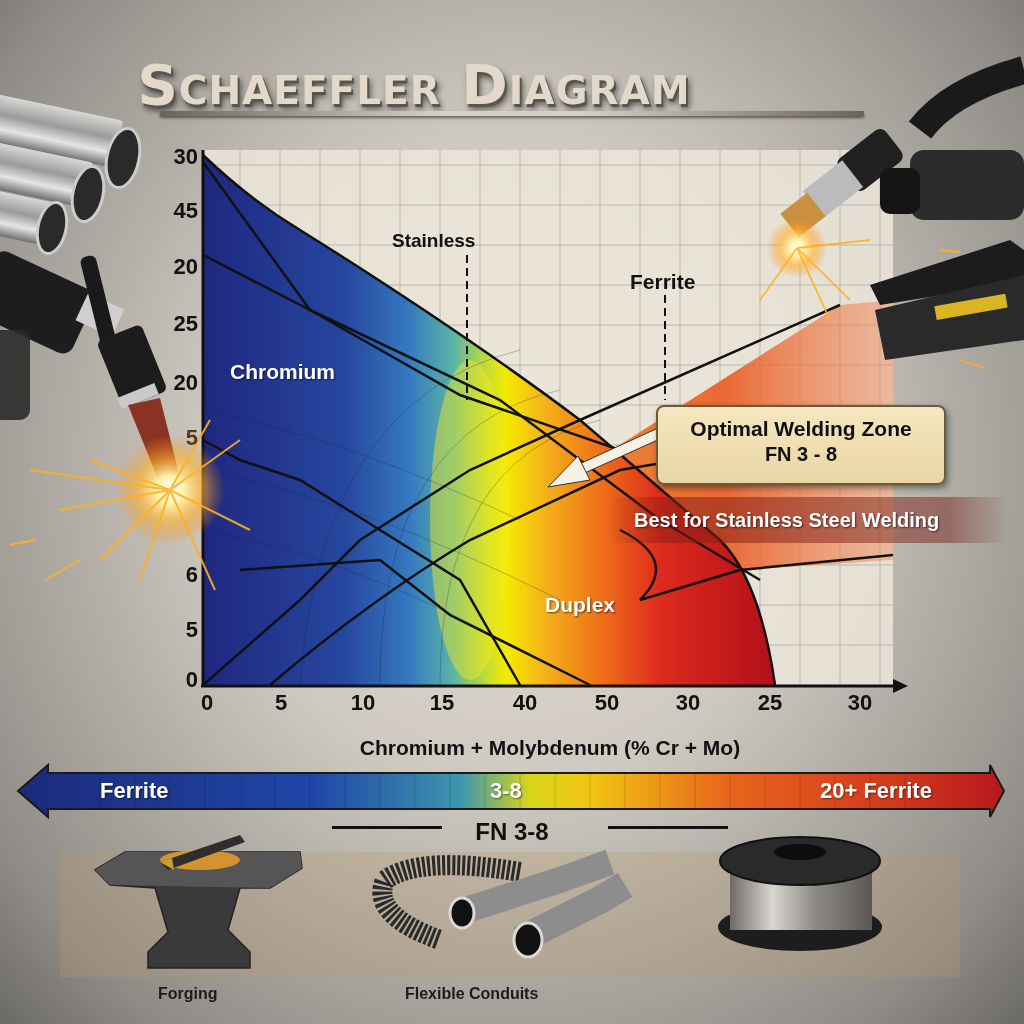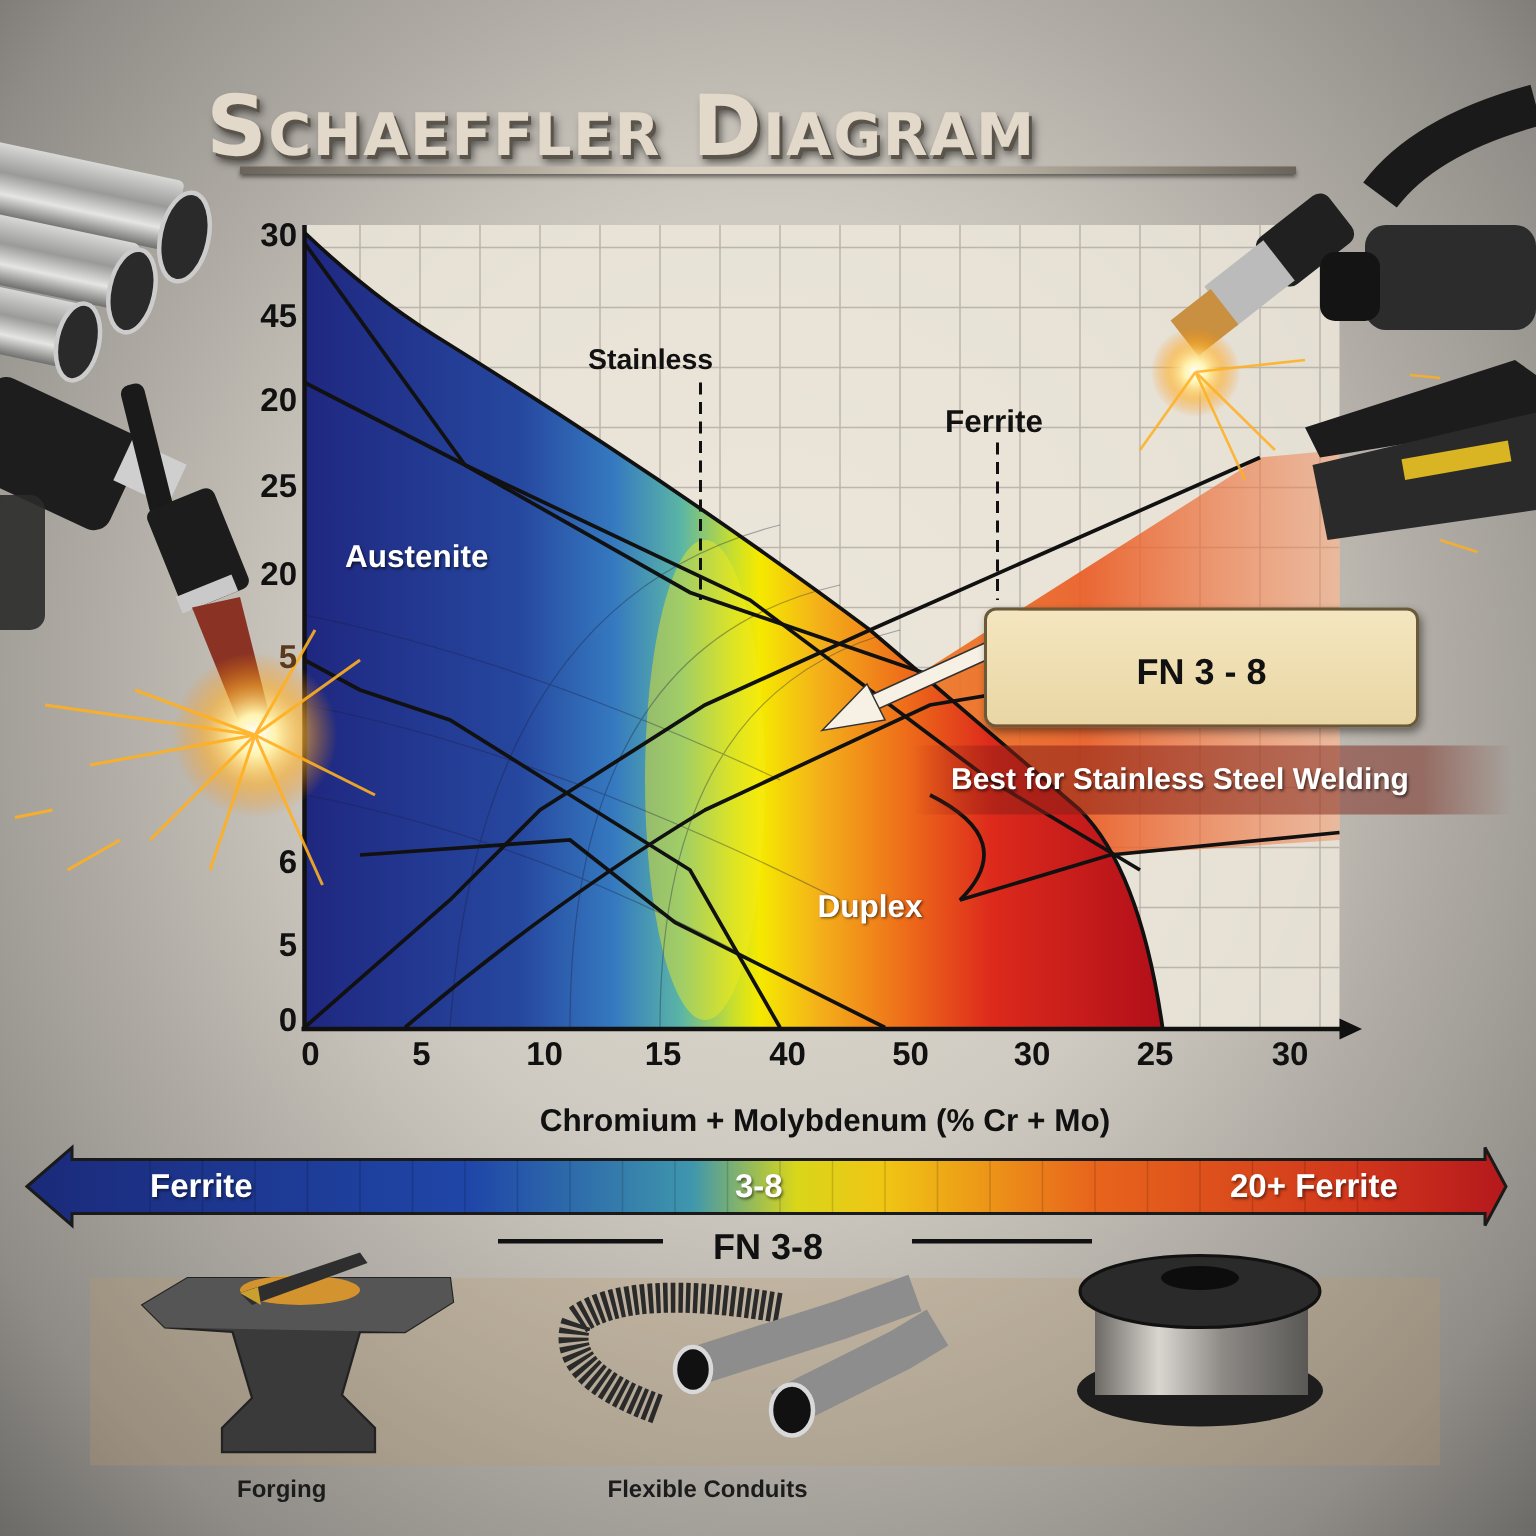--- a/index.html
+++ b/index.html
@@ -37,21 +37,21 @@
   .region-label.light { color: #fff; text-shadow: 1px 1px 2px rgba(0,0,0,0.6); }
   .region-label.dark { color: #111; }
   .callout {
     position: absolute; left: 656px; top: 405px; width: 290px; height: 80px;
     background: linear-gradient(180deg, #f4e6bf, #e9d6a4);
     border: 2px solid #6b5a3a; border-radius: 8px;
     box-shadow: 2px 3px 6px rgba(0,0,0,0.45);
     text-align: center; padding-top: 10px;
   }
   .callout .l1 { font-weight: bold; font-size: 21px; color: #111; }
-  .callout .l2 { font-weight: bold; font-size: 24px; color: #111; margin-top: 18px; }
+  .callout .l2 { font-weight: bold; font-size: 20px; color: #111; margin-top: 2px; }
   .callout-note {
     position: absolute; left: 608px; top: 497px; width: 400px; height: 46px;
     background: linear-gradient(90deg, rgba(150,30,20,0.0), rgba(140,30,20,0.55) 15%, rgba(120,40,30,0.5) 85%, rgba(90,60,50,0.0));
     color: #fff; font-weight: bold; font-size: 20px;
     display: flex; align-items: center; padding-left: 26px;
     text-shadow: 1px 1px 2px rgba(0,0,0,0.6);
   }
   .scale-label { position: absolute; top: 778px; color: #fff; font-weight: bold; font-size: 22px; text-shadow: 1px 1px 2px rgba(0,0,0,0.5); }
   .fn-caption {
     position: absolute; left: 0; width: 1024px; top: 818px; text-align: center;
@@ -325,26 +325,27 @@
 <div class="xtick" style="left:343px">10</div>
 <div class="xtick" style="left:422px">15</div>
 <div class="xtick" style="left:505px">40</div>
 <div class="xtick" style="left:587px">50</div>
 <div class="xtick" style="left:668px">30</div>
 <div class="xtick" style="left:750px">25</div>
 <div class="xtick" style="left:840px">30</div>
 
 <div class="xlabel" style="width:1100px; left:0;">Chromium + Molybdenum (% Cr + Mo)</div>
 
-<div class="region-label light" style="left:230px; top:360px;">Austenite</div>
+<div class="region-label light" style="left:230px; top:360px;">Chromium</div>
 <div class="region-label dark" style="left:392px; top:230px; font-size:19px;">Stainless</div>
 <div class="region-label dark" style="left:630px; top:270px;">Ferrite</div>
 <div class="region-label light" style="left:545px; top:593px;">Duplex</div>
 
 <div class="callout">
+  <div class="l1">Optimal Welding Zone</div>
   <div class="l2">FN 3 - 8</div>
 </div>
 <div class="callout-note">Best for Stainless Steel Welding</div>
 
 <div class="scale-label" style="left:100px;">Ferrite</div>
 <div class="scale-label" style="left:490px;">3-8</div>
 <div class="scale-label" style="left:820px;">20+ Ferrite</div>
 
 <div class="fn-line" style="left:332px; width:110px;"></div>
 <div class="fn-line" style="left:608px; width:120px;"></div>

